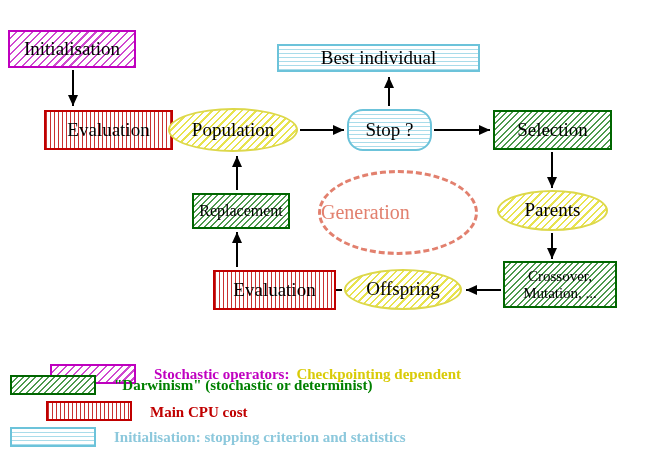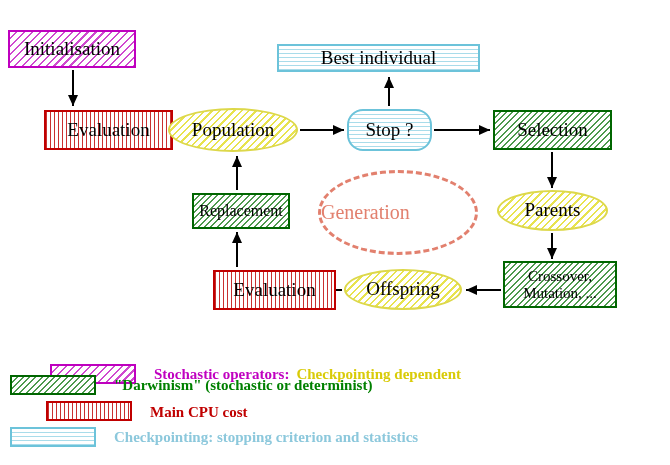--- a/index.html
+++ b/index.html
@@ -126,16 +126,16 @@
     <span class="lt t-green">"Darwinism" (stochastic or determinist)</span>
   </div>
 
   <div class="legend-row" style="top:401px;align-items:flex-end;">
     <span class="swatch b-red"></span>
     <span class="lt t-red">Main CPU cost</span>
   </div>
 
   <div class="legend-row" style="top:427px;">
     <span class="swatch b-cyan"></span>
-    <span class="lt t-cyan">Checkpointing: stopping criterion and statistics</span>
+    <span class="lt t-cyan">Initialisation: stopping criterion and statistics</span>
   </div>
 
 </div>
 
 </body></html>

